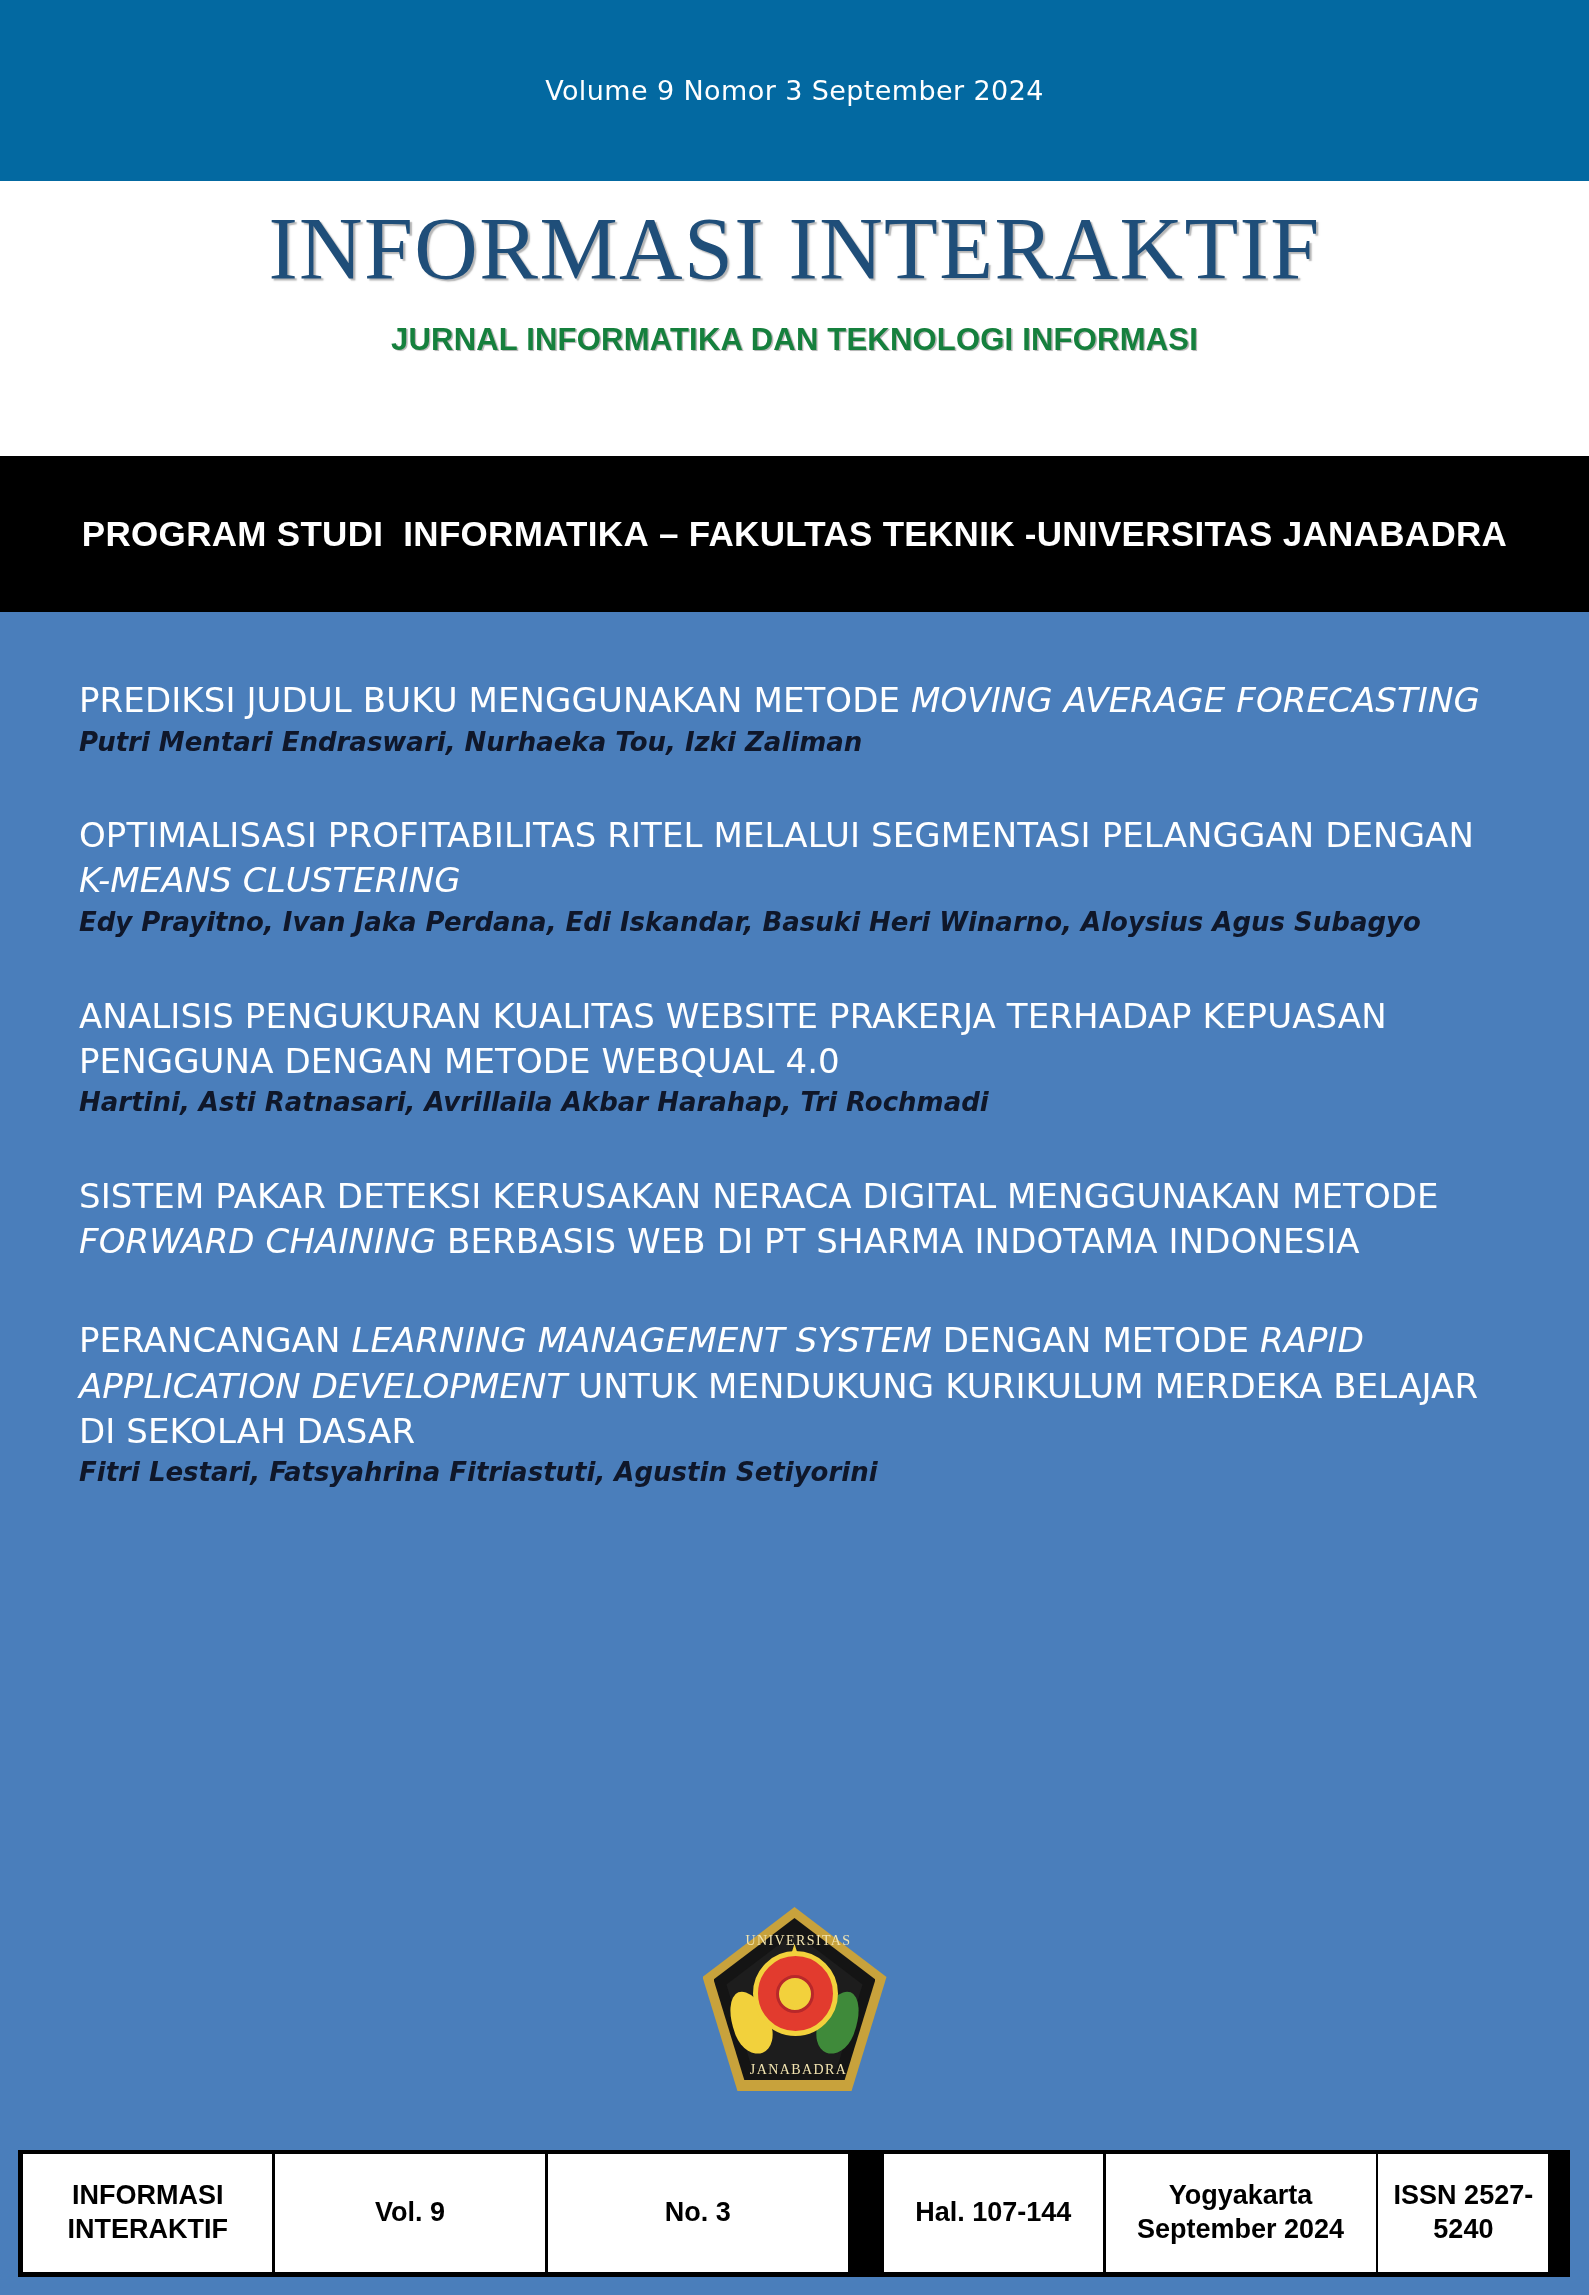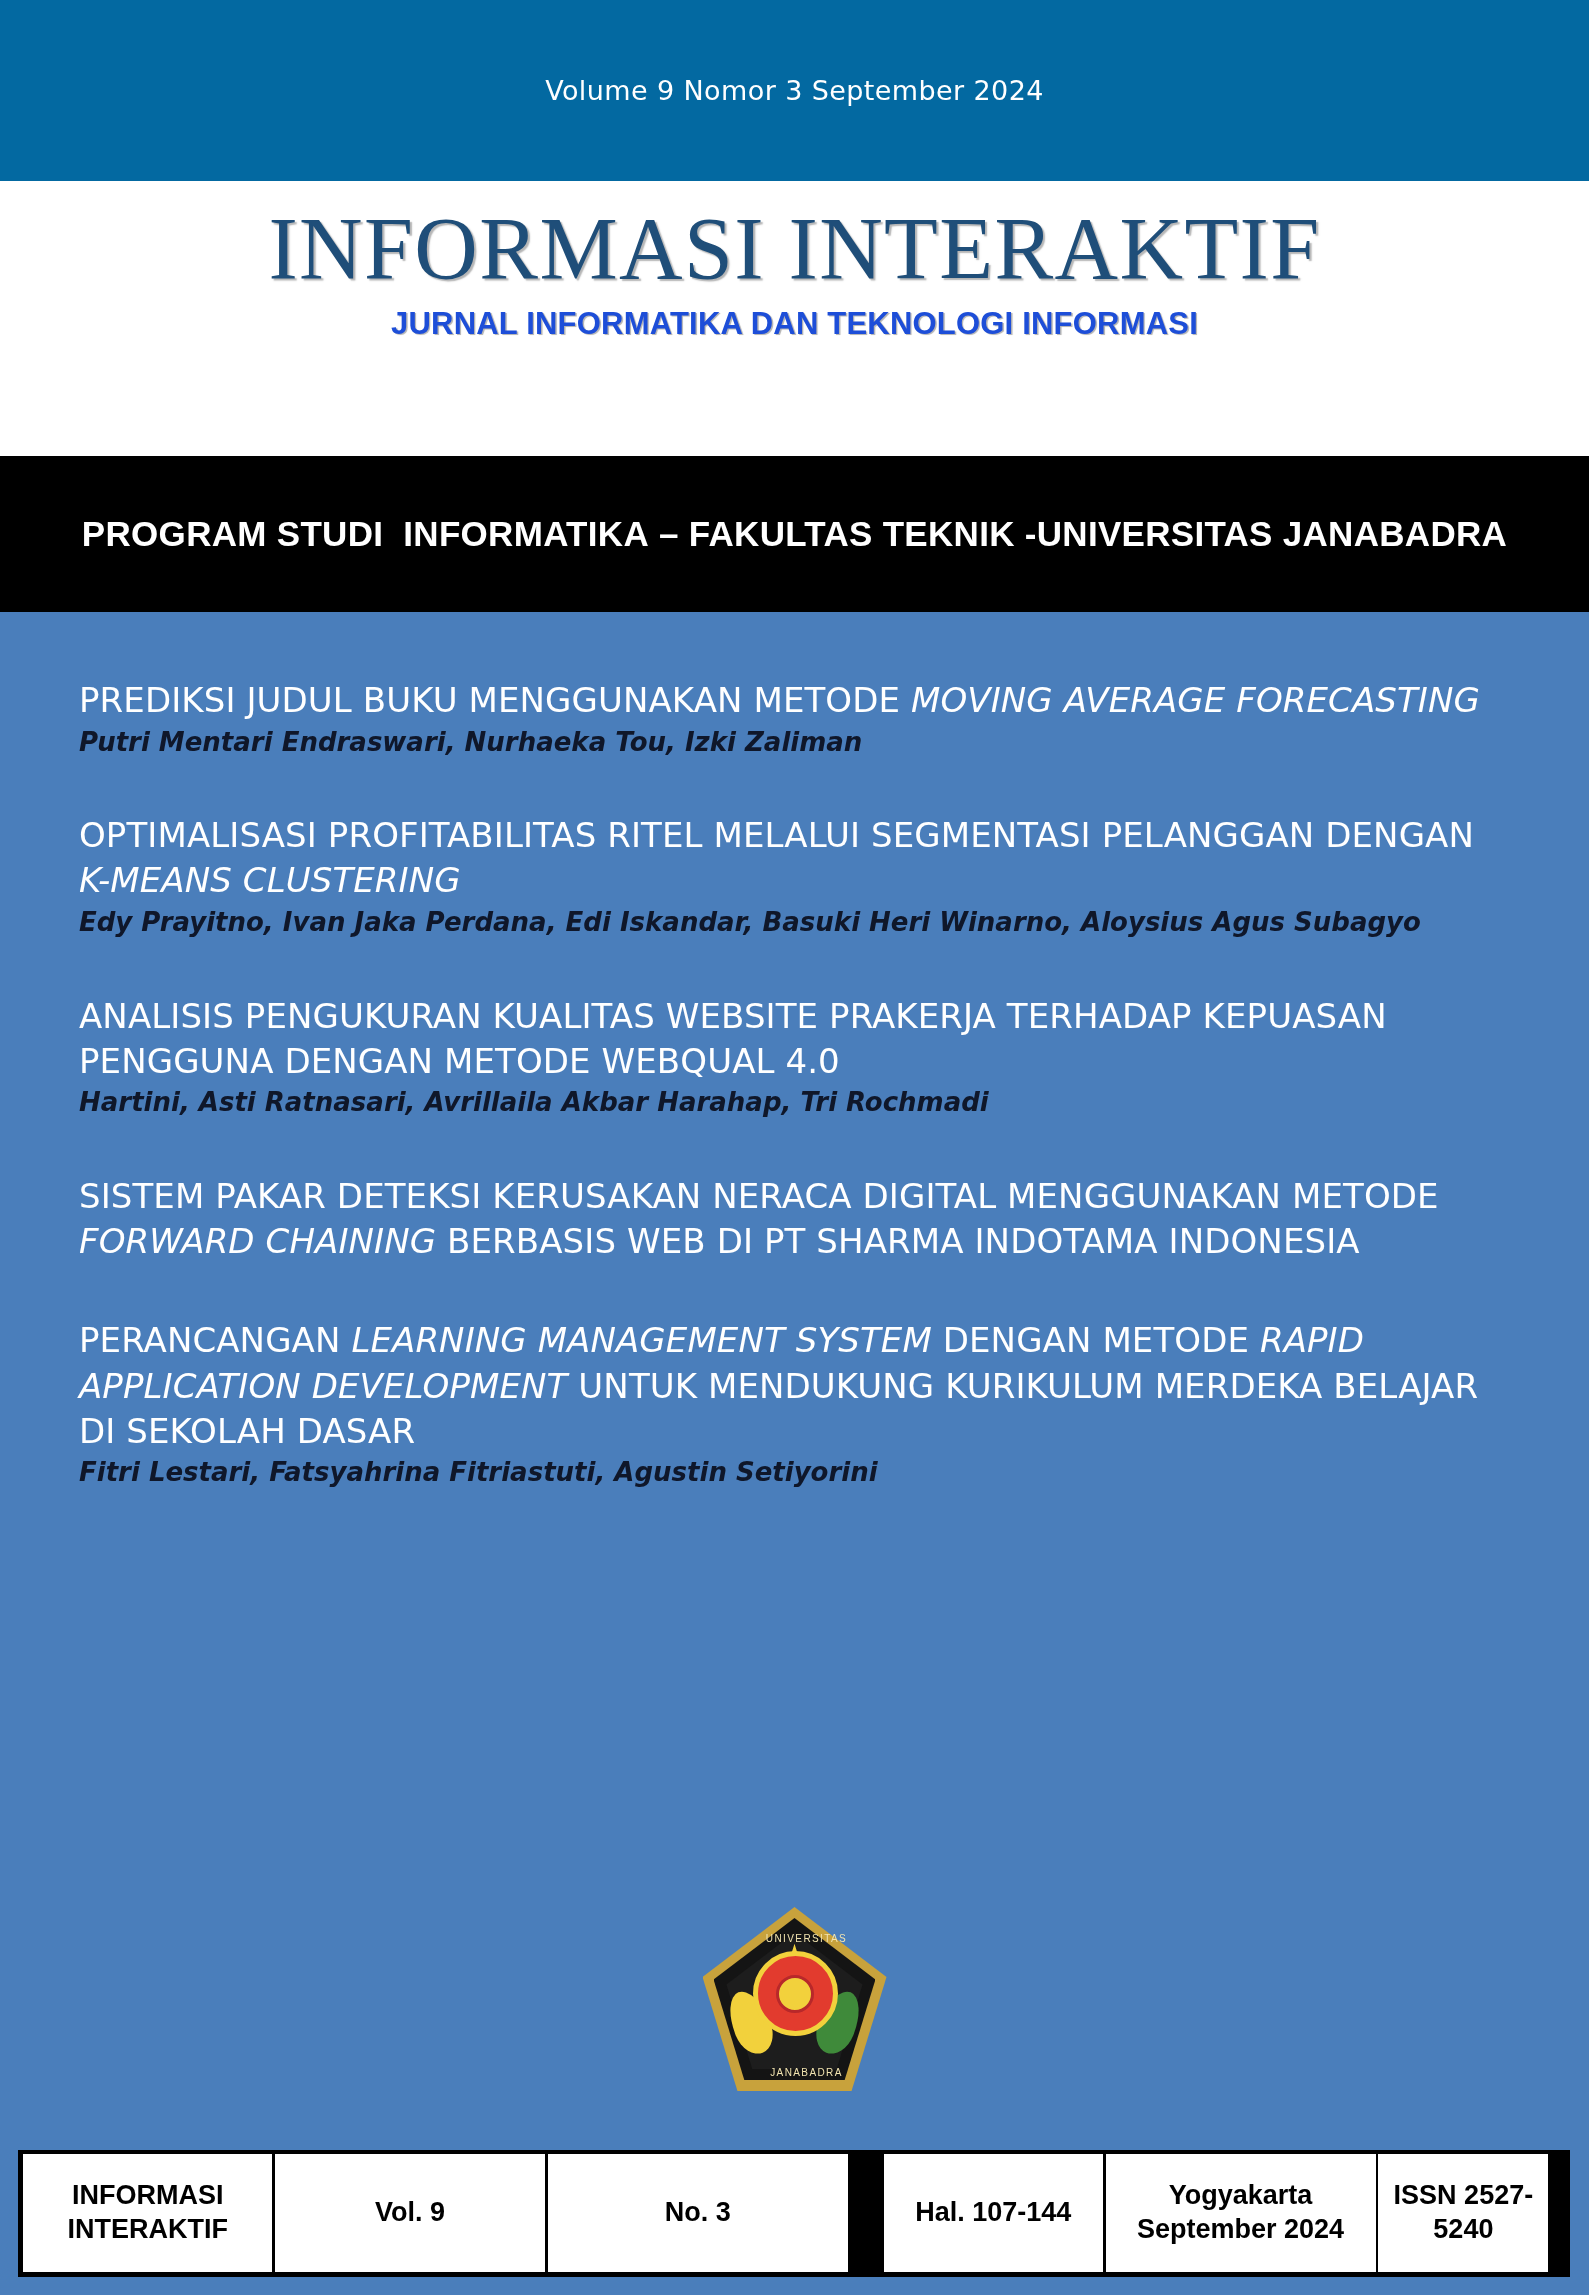--- a/index.html
+++ b/index.html
@@ -54,25 +54,25 @@
     margin-top: 20px;
     font-family: "Liberation Serif", serif;
     font-size: 88px;
     letter-spacing: 1.4px;
     color: #1f4e79;
     text-shadow: 2.1px 2.1px 1.4px rgba(120,120,120,0.55);
     line-height: 1.08;
     white-space: nowrap;
   }
   .journal-subtitle {
-    margin-top: 10px;
+    margin-top: 26px;
     font-family: "Liberation Sans", sans-serif;
     font-size: 31px;
     font-weight: bold;
-    color: #1d4ed8;
+    color: #15803d;
     text-shadow: 1.4px 1.4px 0.7px rgba(130,130,130,0.6);
     letter-spacing: 0.2px;
     white-space: nowrap;
   }
 
   
   .affiliation-bar {
     position: absolute;
     top: 456px;
     left: 0;
@@ -202,26 +202,26 @@
     top: 45%;
     width: 37px;
     height: 65px;
     background: #3f8a3a;
     border-radius: 50% 50% 50% 50% / 60% 60% 40% 40%;
   }
   .logo-leaf-l { left: 16%; transform: rotate(-22deg); background: #f2d13c; }
   .logo-leaf-r { right: 16%; transform: rotate(22deg); }
   .logo-text-top, .logo-text-bottom {
     position: absolute;
-    left: 12px;
+    left: 4px;
     width: 100%;
     text-align: center;
     color: #f2e4b0;
-    font-family: Liberation Sans, sans-serif;
-    font-size: 10px;
+    font-family: Liberation Serif, serif;
+    font-size: 14px;
     letter-spacing: 1.4px;
   }
   .logo-text-top { top: 14%; }
   .logo-text-bottom { bottom: 7%; }
 
   
   .info-table {
     position: absolute;
     left: 18.4px;
     bottom: 18.4px;

